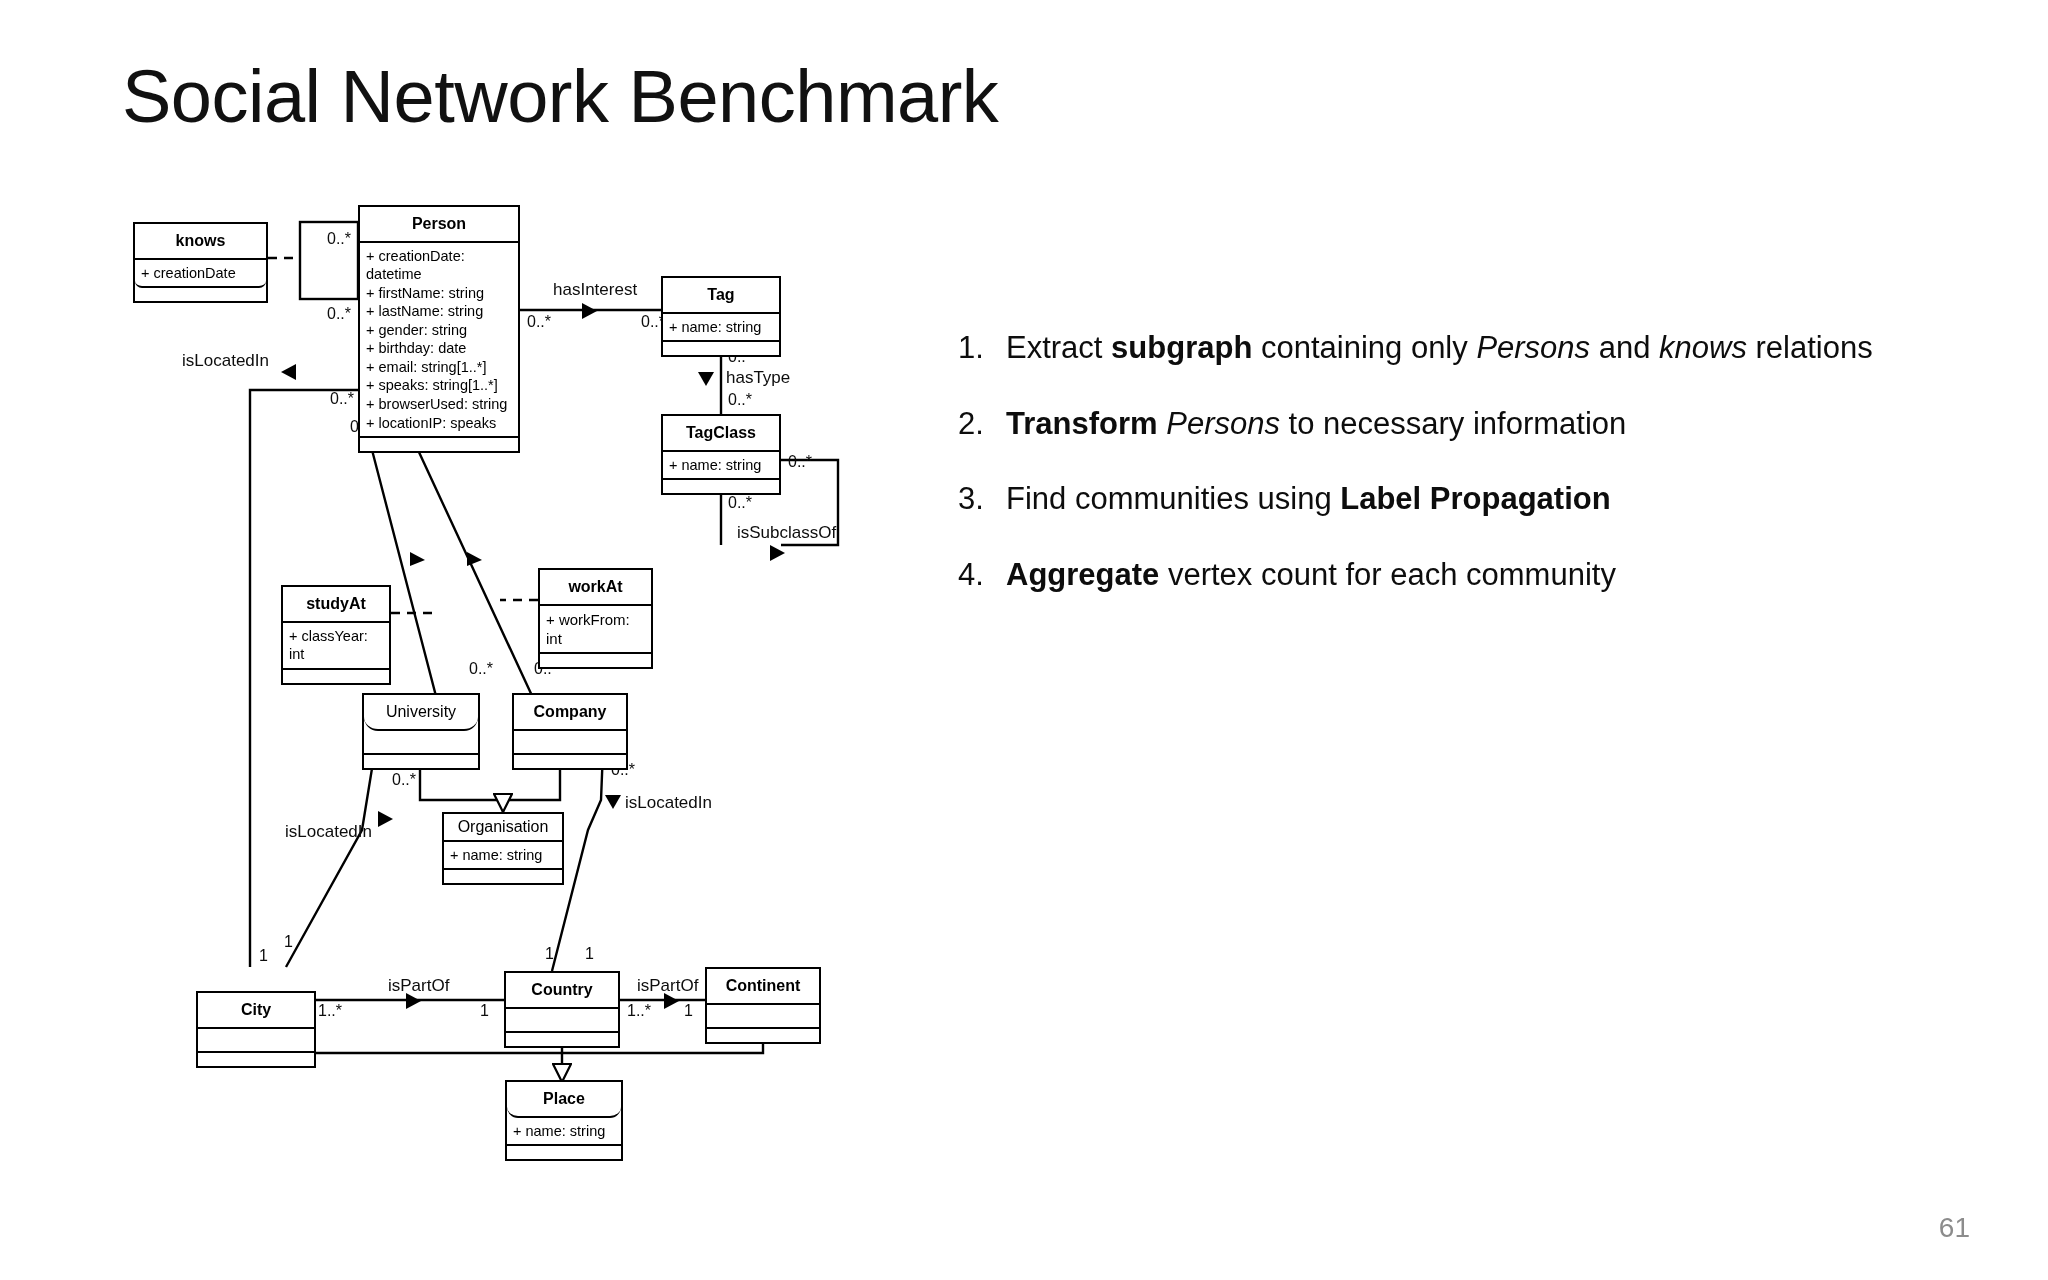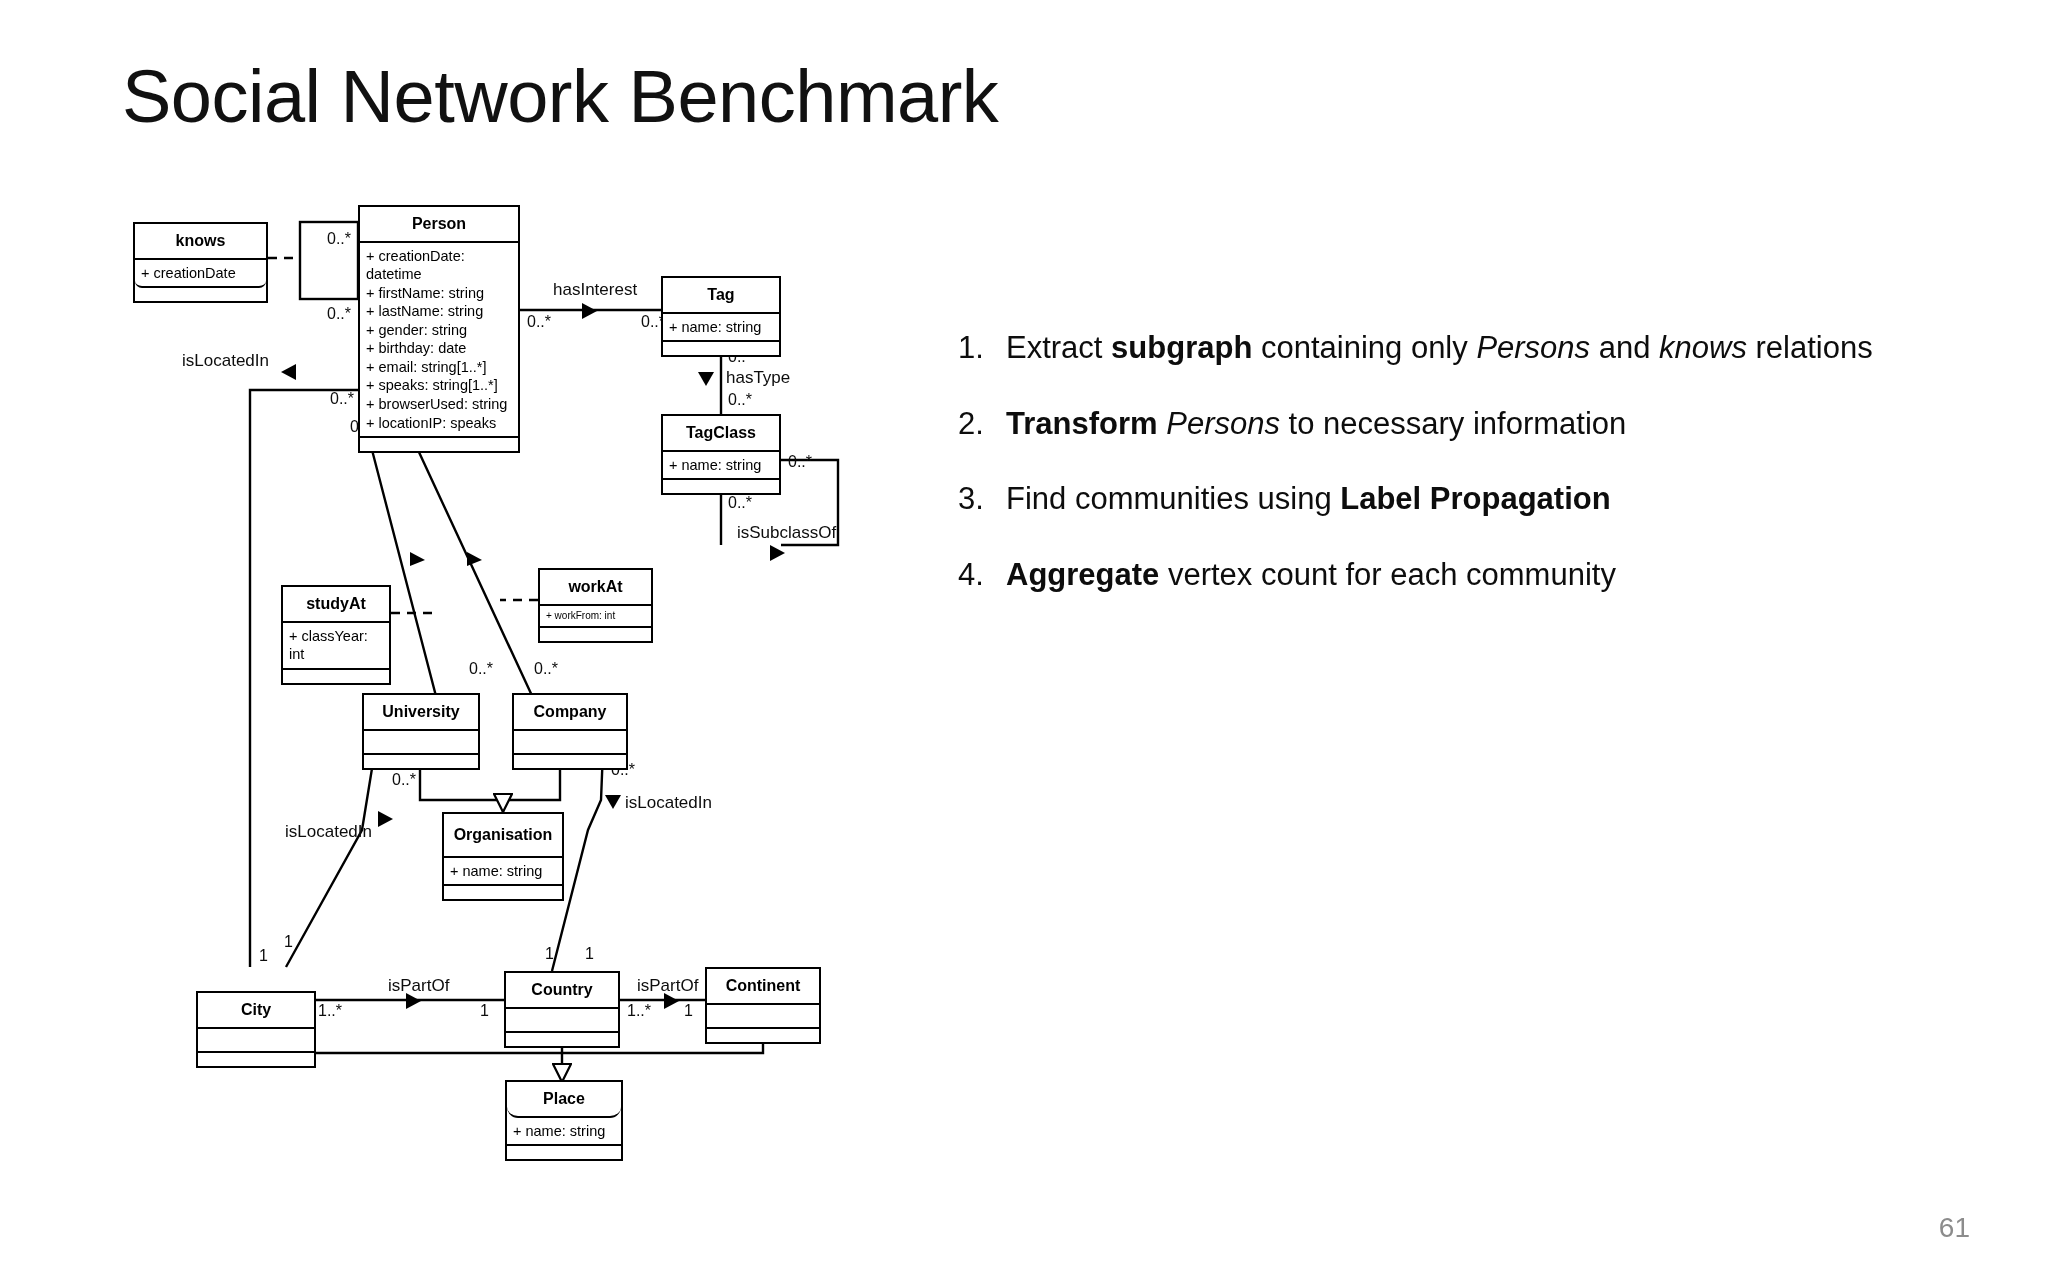--- a/index.html
+++ b/index.html
@@ -185,37 +185,37 @@
         </div>
         <div style="position: absolute; left: 281px; top: 585px; width: 110px; background: rgb(255, 255, 255); border: 2.4px solid rgb(0, 0, 0); box-sizing: border-box;">
           <div style="font-weight: 700; font-size: 16px; text-align: center; padding: 8px 4px; border-bottom: 2.4px solid rgb(0, 0, 0); line-height: 1.1;">studyAt</div>
           <div style="padding: 4px 6px; border-bottom: 2.4px solid rgb(0, 0, 0); font-size: 14.5px; line-height: 1.28; min-height: 10px;">
             <div>+ classYear: int</div>
           </div>
           <div style="min-height: 13px;"></div>
         </div>
         <div style="position: absolute; left: 538px; top: 568px; width: 115px; background: rgb(255, 255, 255); border: 2.4px solid rgb(0, 0, 0); box-sizing: border-box;">
           <div style="font-weight: 700; font-size: 16px; text-align: center; padding: 8px 4px; border-bottom: 2.4px solid rgb(0, 0, 0); line-height: 1.1;">workAt</div>
-          <div style="padding: 4px 6px; border-bottom: 2.4px solid rgb(0, 0, 0); font-size: 10px; line-height: 1.28; min-height: 10px;">
+          <div style="padding: 4px 6px; border-bottom: 2.4px solid rgb(0, 0, 0); font-size: 15px; line-height: 1.28; min-height: 10px;">
             <div>+ workFrom: int</div>
           </div>
           <div style="min-height: 13px;"></div>
         </div>
         <div style="position: absolute; left: 362px; top: 693px; width: 118px; background: rgb(255, 255, 255); border: 2.4px solid rgb(0, 0, 0); box-sizing: border-box;">
-          <div style="font-weight: 700; font-size: 16px; text-align: center; padding: 8px 4px; border-bottom: 2.4px solid rgb(0, 0, 0); line-height: 1.1;">University</div>
+          <div style="font-weight: 400; font-size: 16px; text-align: center; padding: 8px 4px; border-bottom: 2.4px solid rgb(0, 0, 0); line-height: 1.1; border-radius: 14px;">University</div>
           <div style="padding: 6px; border-bottom: 2.4px solid rgb(0, 0, 0); font-size: 14.5px; line-height: 1.28; min-height: 10px;"></div>
           <div style="min-height: 13px;"></div>
         </div>
         <div style="position: absolute; left: 512px; top: 693px; width: 116px; background: rgb(255, 255, 255); border: 2.4px solid rgb(0, 0, 0); box-sizing: border-box;">
           <div style="font-weight: 700; font-size: 16px; text-align: center; padding: 8px 4px; border-bottom: 2.4px solid rgb(0, 0, 0); line-height: 1.1;">Company</div>
           <div style="padding: 6px; border-bottom: 2.4px solid rgb(0, 0, 0); font-size: 14.5px; line-height: 1.28; min-height: 10px;"></div>
           <div style="min-height: 13px;"></div>
         </div>
         <div style="position: absolute; left: 442px; top: 812px; width: 122px; background: rgb(255, 255, 255); border: 2.4px solid rgb(0, 0, 0); box-sizing: border-box;">
-          <div style="font-weight: 700; font-size: 16px; text-align: center; padding: 12px 4px; border-bottom: 2.4px solid rgb(0, 0, 0); line-height: 1.1;">Organisation</div>
+          <div style="font-weight: 400; font-size: 16px; text-align: center; padding: 4px 4px; border-bottom: 2.4px solid rgb(0, 0, 0); line-height: 1.1;">Organisation</div>
           <div style="padding: 4px 6px; border-bottom: 2.4px solid rgb(0, 0, 0); font-size: 14.5px; line-height: 1.28; min-height: 10px;">
             <div>+ name: string</div>
           </div>
           <div style="min-height: 13px;"></div>
         </div>
         <div style="position: absolute; left: 196px; top: 967px; width: 120px; background: rgb(255, 255, 255); border: 2.4px solid rgb(0, 0, 0); box-sizing: border-box; margin-top: 24px;">
           <div style="font-weight: 700; font-size: 16px; text-align: center; padding: 8px 4px; border-bottom: 2.4px solid rgb(0, 0, 0); line-height: 1.1;">City</div>
           <div style="padding: 6px; border-bottom: 2.4px solid rgb(0, 0, 0); font-size: 14.5px; line-height: 1.28; min-height: 10px;"></div>
           <div style="min-height: 13px;"></div>
         </div>

